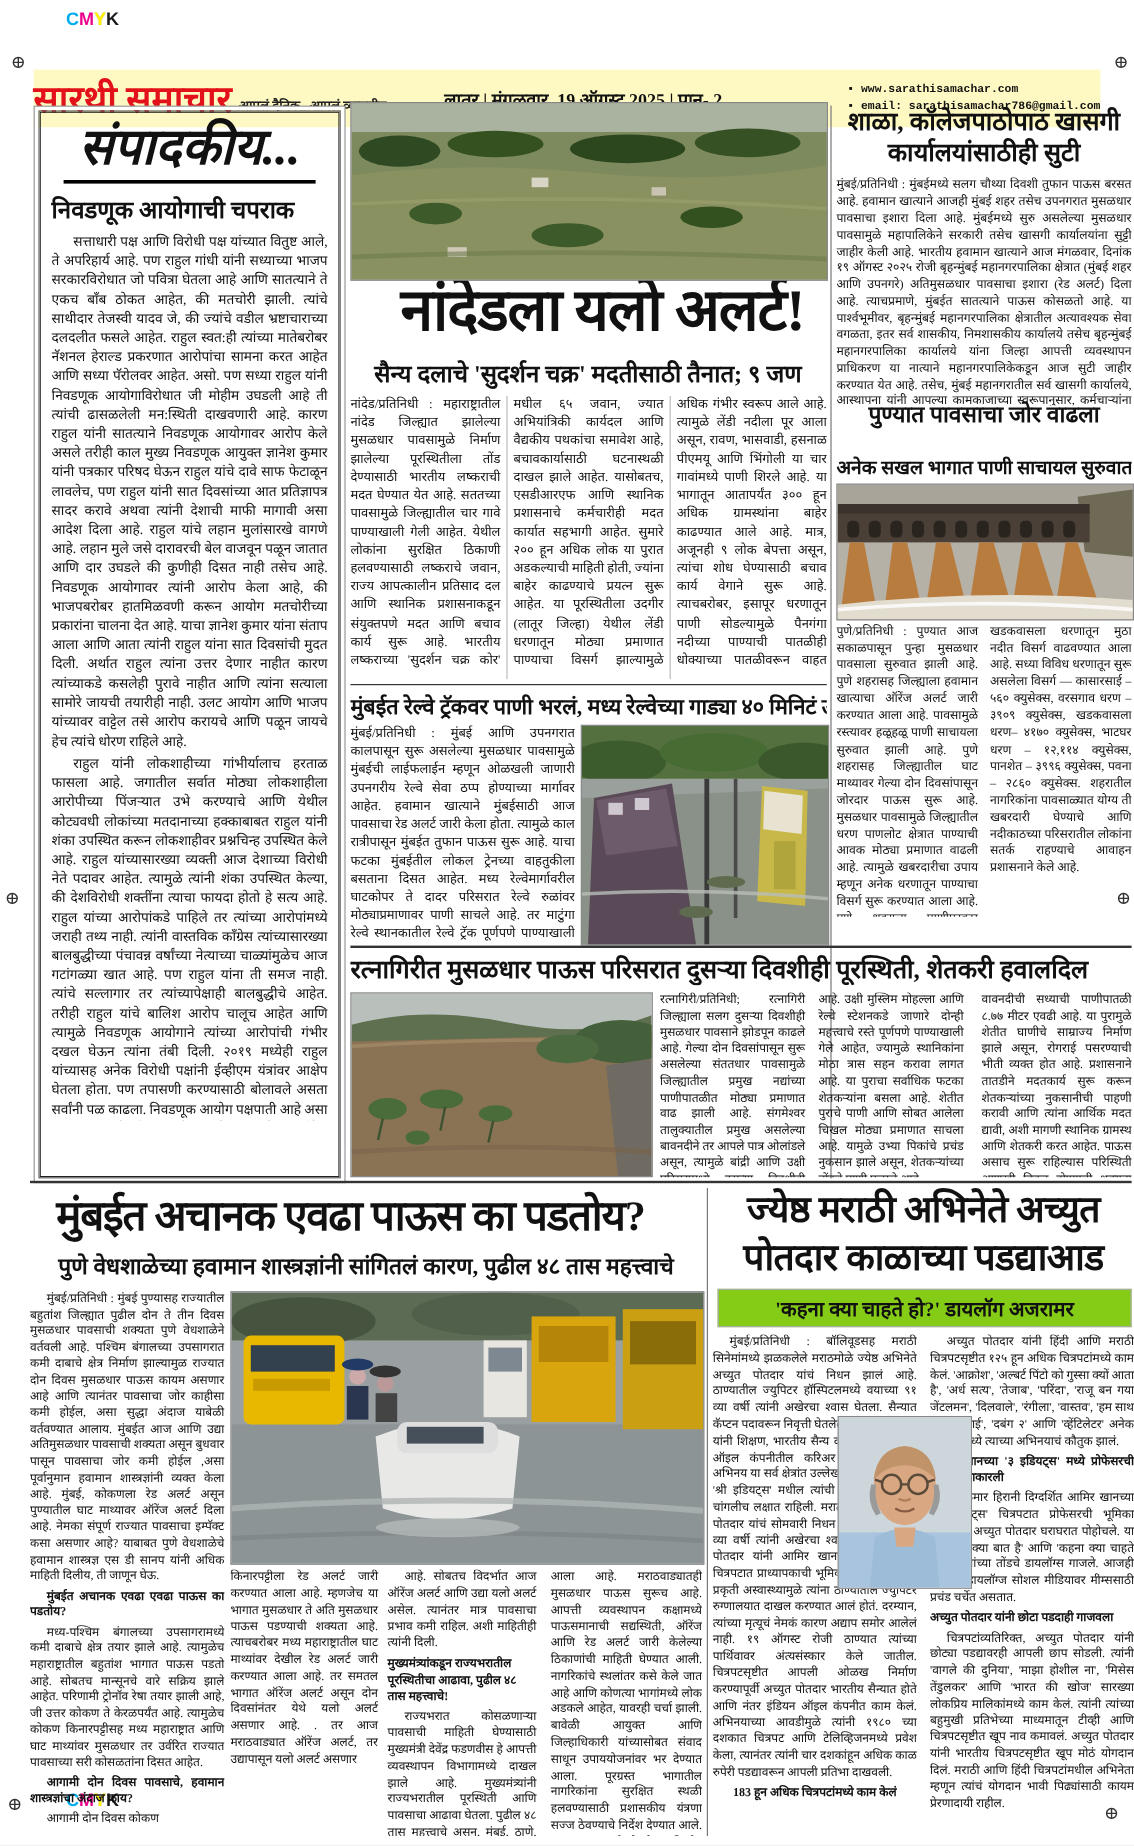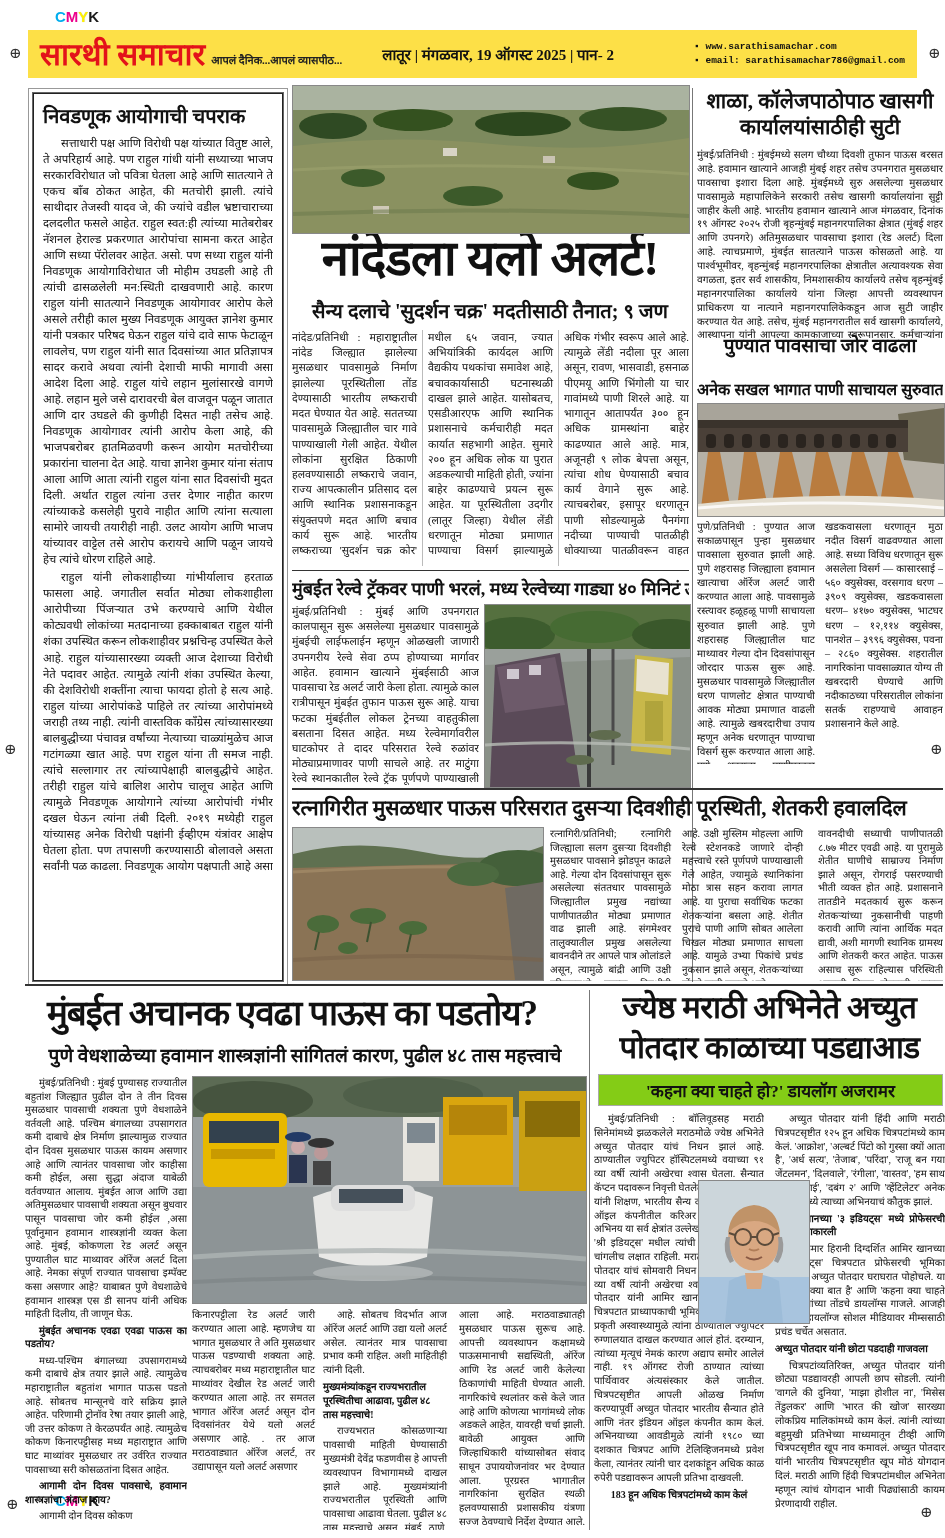--- a/index.html
+++ b/index.html
@@ -8,21 +8,21 @@
   .abs{position:absolute;}
   .just{text-align:justify;text-justify:inter-word;}
   .bd{font-weight:bold;}
   .ctr{text-align:center;}
   .clip{overflow:hidden;}
   
   .regmark{font-size:15px;color:#333;line-height:1;}
   .cmyk{font-family:"Liberation Sans",sans-serif;font-weight:bold;font-size:15px;letter-spacing:0;}
   .cmyk .c{color:#00adee}.cmyk .m{color:#ec018c}.cmyk .y{color:#fff100;text-shadow:0 0 1px #bbb}.cmyk .k{color:#1a1a1a}
   
-  .masthead{background:#fde047;display:flex;align-items:center;padding:0 12px;box-sizing:border-box;}
+  .masthead{background:#fef9c3;display:flex;align-items:center;padding:0 0;box-sizing:border-box;margin-top:28px;}
   .mast-title{color:#e3121a;font-size:31px;font-weight:bold;white-space:nowrap;line-height:1;}
   .mast-tagline{font-size:11px;font-weight:bold;color:#222;margin-left:6px;white-space:nowrap;padding-top:10px;}
   .mast-date{font-size:15px;font-weight:bold;color:#111;white-space:nowrap;margin-left:40px;}
   .mast-contact{margin-left:auto;font-family:Liberation Mono, monospace;font-size:9.5px;font-weight:bold;color:#111;line-height:1.5;text-align:left;}
   
   .edit-outer{border:1px solid #666;box-shadow:0 0 0 3px #fff,0 0 0 4px #999;}
   .edit-inner{border:1px solid #222;width:100%;height:100%;box-sizing:border-box;padding:6px 9px;}
   .edit-title{font-size:42px;font-style:italic;font-weight:bold;text-align:center;line-height:1.05;
               border-bottom:3px solid #000;padding-bottom:4px;margin:2px 10px 8px 10px;}
   .edit-head{font-size:20px;font-weight:bold;margin:2px 0 6px 0;}
@@ -63,20 +63,21 @@
     <span class="mast-tagline">आपलं दैनिक...आपलं व्यासपीठ...</span>
     <span class="mast-date">लातूर | मंगळवार, 19 ऑगस्ट 2025 | पान- 2</span>
     <span class="mast-contact">
       <span style="display:block;">▪ www.sarathisamachar.com</span>
       <span style="display:block;">▪ email: sarathisamachar786@gmail.com</span>
     </span>
   </div>
 
   <div class="abs edit-outer clip" style="left:32px;top:92px;width:250px;height:888px;">
     <div class="edit-inner clip">
+      <div class="edit-title">संपादकीय...</div>
       <div class="edit-head">निवडणूक आयोगाची चपराक</div>
       <div class="edit-body just clip" style="height:740px;">
         <p>सत्ताधारी पक्ष आणि विरोधी पक्ष यांच्यात वितुष्ट आले, ते अपरिहार्य आहे. पण राहुल गांधी यांनी सध्याच्या भाजप सरकारविरोधात जो पवित्रा घेतला आहे आणि सातत्याने ते एकच बॉंब ठोकत आहेत, की मतचोरी झाली. त्यांचे साथीदार तेजस्वी यादव जे, की ज्यांचे वडील भ्रष्टाचाराच्या दलदलीत फसले आहेत. राहुल स्वत:ही त्यांच्या मातेबरोबर नॅशनल हेराल्ड प्रकरणात आरोपांचा सामना करत आहेत आणि सध्या पॅरोलवर आहेत. असो. पण सध्या राहुल यांनी निवडणूक आयोगाविरोधात जी मोहीम उघडली आहे ती त्यांची ढासळलेली मन:स्थिती दाखवणारी आहे. कारण राहुल यांनी सातत्याने निवडणूक आयोगावर आरोप केले असले तरीही काल मुख्य निवडणूक आयुक्त ज्ञानेश कुमार यांनी पत्रकार परिषद घेऊन राहुल यांचे दावे साफ फेटाळून लावलेच, पण राहुल यांनी सात दिवसांच्या आत प्रतिज्ञापत्र सादर करावे अथवा त्यांनी देशाची माफी मागावी असा आदेश दिला आहे. राहुल यांचे लहान मुलांसारखे वागणे आहे. लहान मुले जसे दारावरची बेल वाजवून पळून जातात आणि दार उघडले की कुणीही दिसत नाही तसेच आहे. निवडणूक आयोगावर त्यांनी आरोप केला आहे, की भाजपबरोबर हातमिळवणी करून आयोग मतचोरीच्या प्रकारांना चालना देत आहे. याचा ज्ञानेश कुमार यांना संताप आला आणि आता त्यांनी राहुल यांना सात दिवसांची मुदत दिली. अर्थात राहुल त्यांना उत्तर देणार नाहीत कारण त्यांच्याकडे कसलेही पुरावे नाहीत आणि त्यांना सत्याला सामोरे जायची तयारीही नाही. उलट आयोग आणि भाजप यांच्यावर वाट्टेल तसे आरोप करायचे आणि पळून जायचे हेच त्यांचे धोरण राहिले आहे.</p>
         <p>राहुल यांनी लोकशाहीच्या गांभीर्यालाच हरताळ फासला आहे. जगातील सर्वात मोठ्या लोकशाहीला आरोपीच्या पिंजऱ्यात उभे करण्याचे आणि येथील कोट्यवधी लोकांच्या मतदानाच्या हक्काबाबत राहुल यांनी शंका उपस्थित करून लोकशाहीवर प्रश्नचिन्ह उपस्थित केले आहे. राहुल यांच्यासारख्या व्यक्ती आज देशाच्या विरोधी नेते पदावर आहेत. त्यामुळे त्यांनी शंका उपस्थित केल्या, की देशविरोधी शक्तींना त्याचा फायदा होतो हे सत्य आहे. राहुल यांच्या आरोपांकडे पाहिले तर त्यांच्या आरोपांमध्ये जराही तथ्य नाही. त्यांनी वास्तविक काँग्रेस त्यांच्यासारख्या बालबुद्धीच्या पंचावन्न वर्षांच्या नेत्याच्या चाळ्यांमुळेच आज गटांगळ्या खात आहे. पण राहुल यांना ती समज नाही. त्यांचे सल्लागार तर त्यांच्यापेक्षाही बालबुद्धीचे आहेत. तरीही राहुल यांचे बालिश आरोप चालूच आहेत आणि त्यामुळे निवडणूक आयोगाने त्यांच्या आरोपांची गंभीर दखल घेऊन त्यांना तंबी दिली. २०१९ मध्येही राहुल यांच्यासह अनेक विरोधी पक्षांनी ईव्हीएम यंत्रांवर आक्षेप घेतला होता. पण तपासणी करण्यासाठी बोलावले असता सर्वांनी पळ काढला. निवडणूक आयोग पक्षपाती आहे असा राहुल यांचा नेहमीचा आरोप आहे. पण जेव्हा काँग्रेस सत्तेवर होती तेव्हा मात्र आयोग चांगला होता. एस. एल. शकधर यांच्यासारखे आयुक्त, तर इंदिरा गांधी यांची खासगी चाकरी करत असत. पण हा इतिहास राहुल यांनी जरा तपासून पाहावा अथवा आपल्या वरिष्ठांना विचारून घ्यावा. मग त्यांना आयोगावर आपले आरोप किती बिनबुडाचे आहेत हे समजेल. शकधर प्रभृती वर्गांनी काँग्रेसची चाकरी केली. शेषन आल्यावर खऱ्या अर्थाने लोकांना निवडणुकीचे महत्त्व आणि आपल्या मताची किंमत समजली. हा इतिहास काही फार जुना नाही. ज्ञानेश कुमार यांनी राहुल यांचे आरोप बिनबुडाचे आणि हास्यास्पद असल्याचे म्हटले आहे आणि राहुल यांना सात दिवसांच्या आत नोटिसीला उत्तर देण्यास बजावले आहे. राहुल यांना यामुळे शहाणपण येईल असे वाटत नाही. कारण त्यांना एकच माहीत आहे ते म्हणजे ते युवराज आहेत आणि त्यांच्याशिवाय इतर सारे त्यांचे सेवक आहेत. अशा सरंजामी मानसिकतेतून ते आरोप करत आहेत. राहुल यांनी आपल्याकडे जे आरोप आहेत असे ते म्हणतात ते त्यांनी आयोगाकडे सादर करावेत अन्यथा त्यांनी आयोगाला शपथपत्र लिहून द्यावे. असे दोनच पर्याय त्यांच्याकडे आहेत. याशिवाय त्यांच्याकडे तिसरा पर्याय नाही. विशेष सधन पुनर्निरीक्षण सुधारणा सध्या आयोग करत आहे आणि ती प्रक्रिया कायदेशीररीत्या अनिवार्य आहे असे आयोगाने म्हटल्यावर राहुल यांची बोलती बंद झाली. राहुल यांचे आरोप निराधार तर आहेतच पण निवडणूक निकालानंतर ४५ दिवसांच्या आत असे आरोप करणे योग्य आहे पण निवडणूक प्रक्रिया संपल्यावर आयोगावर इतक्या वर्षांनी आरोप करणे म्हणजे याचिकाकर्त्यांचा कुहेतू आहे हे कुमार यांनी म्हटल्यावर सगळेच थंड पडले. पण जनता आता शहाणी झाली आहे आणि तंत्रज्ञानात सुधारणा झाल्याने लोकांना दूध का दूध आणि पानी का पानी करायचे कसे ते कळते. त्यामुळे राहुल यांच्या भाकड आरोपावर कुणी विश्वास ठेवणार नाही. राहुल यांचा हेतू शुद्ध नाही केवळ त्यांना आपण सत्तेत येत नाही समजून येऊ लागताच संतापाने त्यांचा कडेलोट झाला आहे.</p>
       </div>
     </div>
   </div>
 
   <svg class="abs photo" style="left:292px;top:85px;" width="396" height="147" viewBox="0 0 396 147">
     <rect width="396" height="147" fill="#8b9478"></rect>
@@ -90,21 +91,21 @@
     <ellipse cx="70" cy="92" rx="22" ry="9" fill="#3c5a2a"></ellipse>
     <ellipse cx="180" cy="110" rx="30" ry="10" fill="#3c5a2a"></ellipse>
     <ellipse cx="300" cy="95" rx="26" ry="9" fill="#33501f"></ellipse>
     <rect x="150" y="62" width="14" height="8" fill="#d8d4c6"></rect>
     <rect x="250" y="70" width="12" height="7" fill="#c9c3b2"></rect>
     <rect x="80" y="120" width="16" height="8" fill="#cfc9b8"></rect>
     <path d="M0,84 q198,-10 396,4" stroke="#9aa06c" stroke-width="3" fill="none" opacity="0.7"></path>
     <path d="M0,128 q198,-8 396,2" stroke="#6e7b4e" stroke-width="4" fill="none" opacity="0.6"></path>
   </svg>
 
-  <div class="abs ctr lead-head clip" style="left:290px;top:234px;width:400px;height:58px;">नांदेडला यलो अलर्ट!</div>
+  <div class="abs ctr lead-head clip" style="left:302px;top:234px;width:400px;height:58px;">नांदेडला यलो अलर्ट!</div>
   <div class="abs ctr lead-sub clip" style="left:290px;top:297px;width:400px;height:28px;">सैन्य दलाचे 'सुदर्शन चक्र' मदतीसाठी तैनात; ९ जण अद्याप बेपत्ता</div>
   <div class="abs body-sm cols3 just clip" style="left:292px;top:330px;width:397px;height:236px;">नांदेड/प्रतिनिधी : महाराष्ट्रातील नांदेड जिल्ह्यात झालेल्या मुसळधार पावसामुळे निर्माण झालेल्या पूरस्थितीला तोंड देण्यासाठी भारतीय लष्कराची मदत घेण्यात येत आहे. सततच्या पावसामुळे जिल्ह्यातील चार गावे पाण्याखाली गेली आहेत. येथील लोकांना सुरक्षित ठिकाणी हलवण्यासाठी लष्कराचे जवान, राज्य आपत्कालीन प्रतिसाद दल आणि स्थानिक प्रशासनाकडून संयुक्तपणे मदत आणि बचाव कार्य सुरू आहे. भारतीय लष्कराच्या 'सुदर्शन चक्र कोर' मधील ६५ जवान, ज्यात अभियांत्रिकी कार्यदल आणि वैद्यकीय पथकांचा समावेश आहे, बचावकार्यासाठी घटनास्थळी दाखल झाले आहेत. यासोबतच, एसडीआरएफ आणि स्थानिक प्रशासनाचे कर्मचारीही मदत कार्यात सहभागी आहेत. सुमारे २०० हून अधिक लोक या पुरात अडकल्याची माहिती होती, ज्यांना बाहेर काढण्याचे प्रयत्न सुरू आहेत. या पूरस्थितीला उदगीर (लातूर जिल्हा) येथील लेंडी धरणातून मोठ्या प्रमाणात पाण्याचा विसर्ग झाल्यामुळे अधिक गंभीर स्वरूप आले आहे. त्यामुळे लेंडी नदीला पूर आला असून, रावण, भासवाडी, हसनाळ पीएमयू आणि भिंगोली या चार गावांमध्ये पाणी शिरले आहे. या भागातून आतापर्यंत ३०० हून अधिक ग्रामस्थांना बाहेर काढण्यात आले आहे. मात्र, अजूनही ९ लोक बेपत्ता असून, त्यांचा शोध घेण्यासाठी बचाव कार्य वेगाने सुरू आहे. त्याचबरोबर, इसापूर धरणातून पाणी सोडल्यामुळे पैनगंगा नदीच्या पाण्याची पातळीही धोक्याच्या पातळीवरून वाहत आहे. त्यामुळे किनवट, गोकुंदा आणि बोधडी खुर्द या गावांमध्येही पूर आला आहे. किनवट शहरात नदीकाठच्या गोठ्यांमध्ये पाणी शिरल्याने सुमारे २५ जनावरे वाहून गेली आहेत, त्यापैकी अनेक जनावरांचा मृत्यू झाला आहे. हवामान विभागाने नांदेड जिल्ह्यासाठी यलो अलर्ट जारी केला असून, मंगळवारीही मुसळधार पावसाचा अंदाज वर्तवला आहे. परिस्थिती आणखी बिघडण्याची शक्यता लक्षात घेता, प्रशासनाने तातडीने लष्कराची मदत मागितली. भारतीय लष्कराने अधिकृत निवेदनात म्हटले आहे की, ''राज्य प्रशासनाला मदत करण्यासाठी आणि शक्य तितक्या लवकर जनजीवन पूर्वपदावर आणण्यासाठी भारतीय लष्कर पूर्णपणे कटिबद्ध आहे.'' सध्या, सततचा पाऊस आणि नद्यांची वाढलेली पातळी पाहता, प्रशासनाने परिस्थितीवर बारकाईने लक्ष ठेवले आहे.</div>
 
   <div class="abs hline" style="left:292px;top:570px;width:397px;"></div>
 
   <div class="abs bd clip" style="left:292px;top:576px;width:397px;height:24px;font-size:18px;white-space:nowrap;">मुंबईत रेल्वे ट्रॅकवर पाणी भरलं, मध्य रेल्वेच्या गाड्या ४० मिनिटं उशीरा</div>
   <div class="abs body-sm just clip" style="left:292px;top:604px;width:187px;height:182px;">मुंबई/प्रतिनिधी : मुंबई आणि उपनगरात कालपासून सुरू असलेल्या मुसळधार पावसामुळे मुंबईची लाईफलाईन म्हणून ओळखली जाणारी उपनगरीय रेल्वे सेवा ठप्प होण्याच्या मार्गावर आहेत. हवामान खात्याने मुंबईसाठी आज पावसाचा रेड अलर्ट जारी केला होता. त्यामुळे काल रात्रीपासून मुंबईत तुफान पाऊस सुरू आहे. याचा फटका मुंबईतील लोकल ट्रेनच्या वाहतुकीला बसताना दिसत आहेत. मध्य रेल्वेमार्गावरील घाटकोपर ते दादर परिसरात रेल्वे रुळांवर मोठ्याप्रमाणावर पाणी साचले आहे. तर माटुंगा रेल्वे स्थानकातील रेल्वे ट्रॅक पूर्णपणे पाण्याखाली गेला आहे. त्यामुळे मध्य रेल्वेच्या गाड्यांचे वेळापत्रक पूर्णपणे कोलमडले आहे. सध्या मध्य रेल्वेमार्गावरील गाड्या तब्बल २५ ते ३० मिनिटं उशिराने धावत आहेत. हार्बर रेल्वेमार्गावरील लोकल ट्रेनही अर्धा तास उशीरा धावत आहेत. तर एरवी सहसा फारसा परिणाम न होणाऱ्या पश्चिम रेल्वेमार्गाच्या वाहतुकीलाही पावसाचा फटका बसला आहे. त्यामुळे पश्चिम रेल्वेमार्गावरील लोकल ट्रेन १५ मिनिटं उशिराने धावत आहेत.</div>
   <svg class="abs photo" style="left:484px;top:604px;" width="205" height="182" viewBox="0 0 205 182">
     <rect width="205" height="182" fill="#8f968e"></rect>
     <rect y="0" width="205" height="44" fill="#55703f"></rect>

